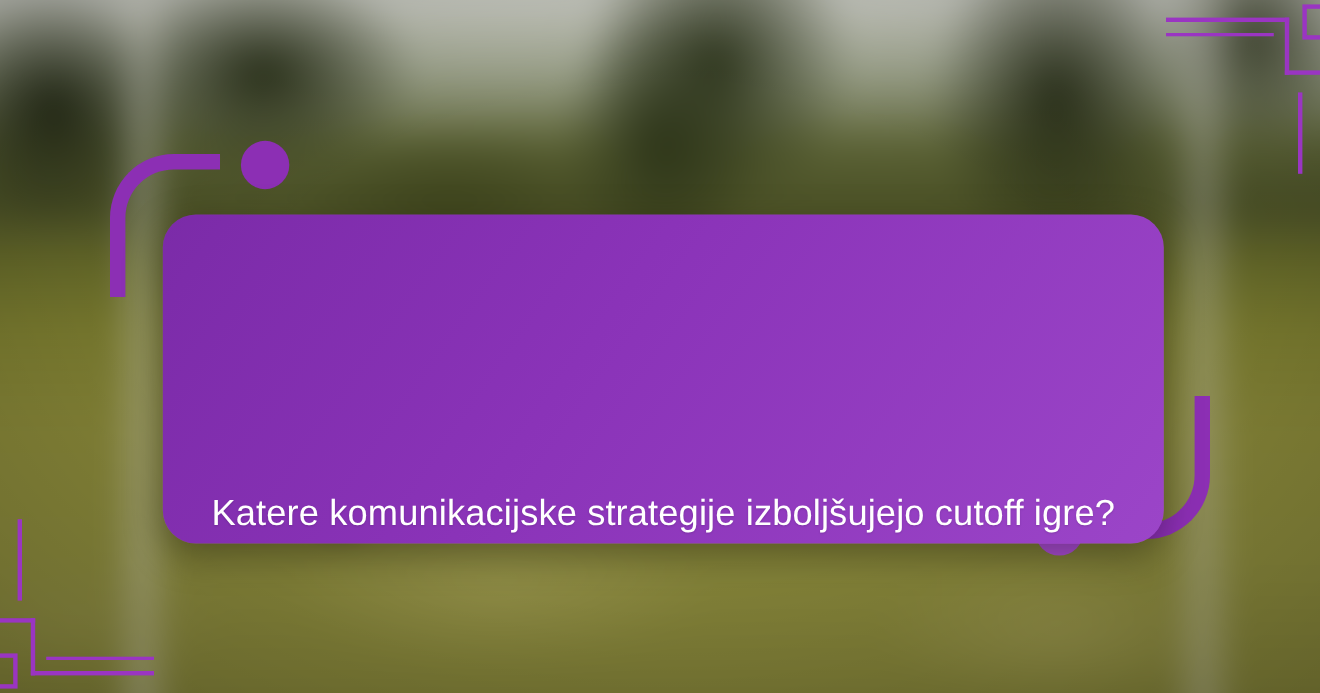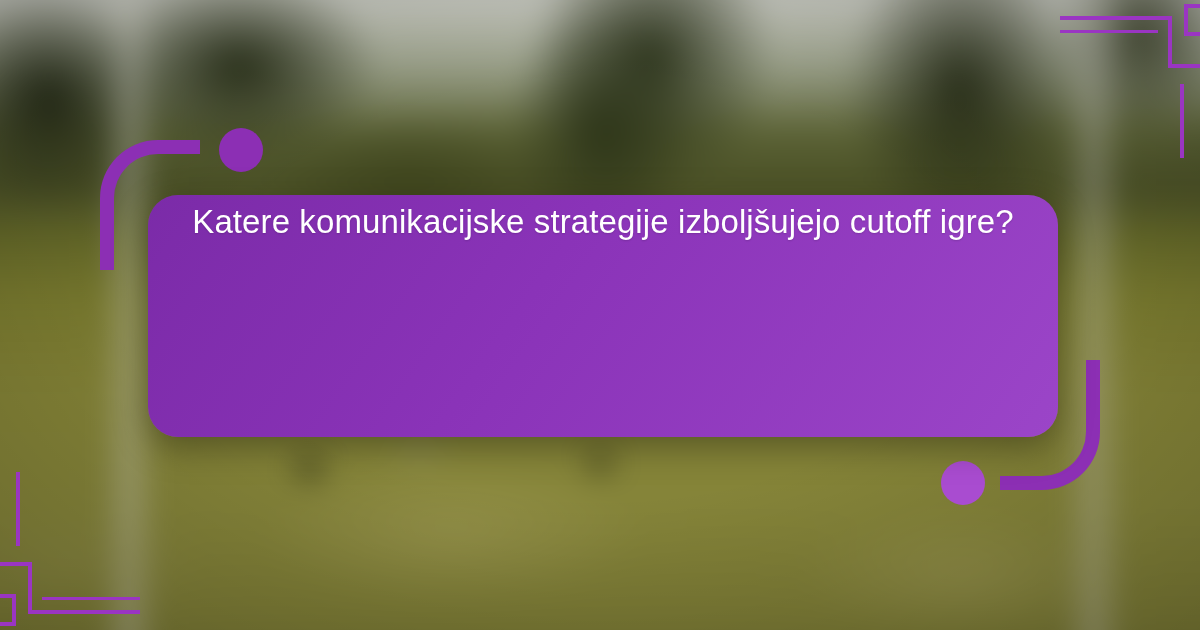--- a/index.html
+++ b/index.html
@@ -165,26 +165,26 @@
   .dot-br {
     left:941px; top:461px;
     width:44px; height:44px;
     background:#a94cd0;
   }
 
   
   .card {
     position:absolute;
     left:148px; top:195px;
-    width:910px; height:242px;
+    width:910px; height:299px;
     border-radius:30px;
     background:linear-gradient(125deg, #7b2ba8 0%, #8a33b8 42%, #9b45c8 100%);
     box-shadow:0 10px 34px rgba(0,0,0,.34);
     display:flex;
-    align-items:flex-start;
+    align-items:flex-end;
     justify-content:center;
     padding:0 40px;
   }
 
   .question {
     color:#ffffff;
     font-family:"Liberation Sans", sans-serif;
     font-size:33px;
     font-weight:400;
     line-height:1.66;

